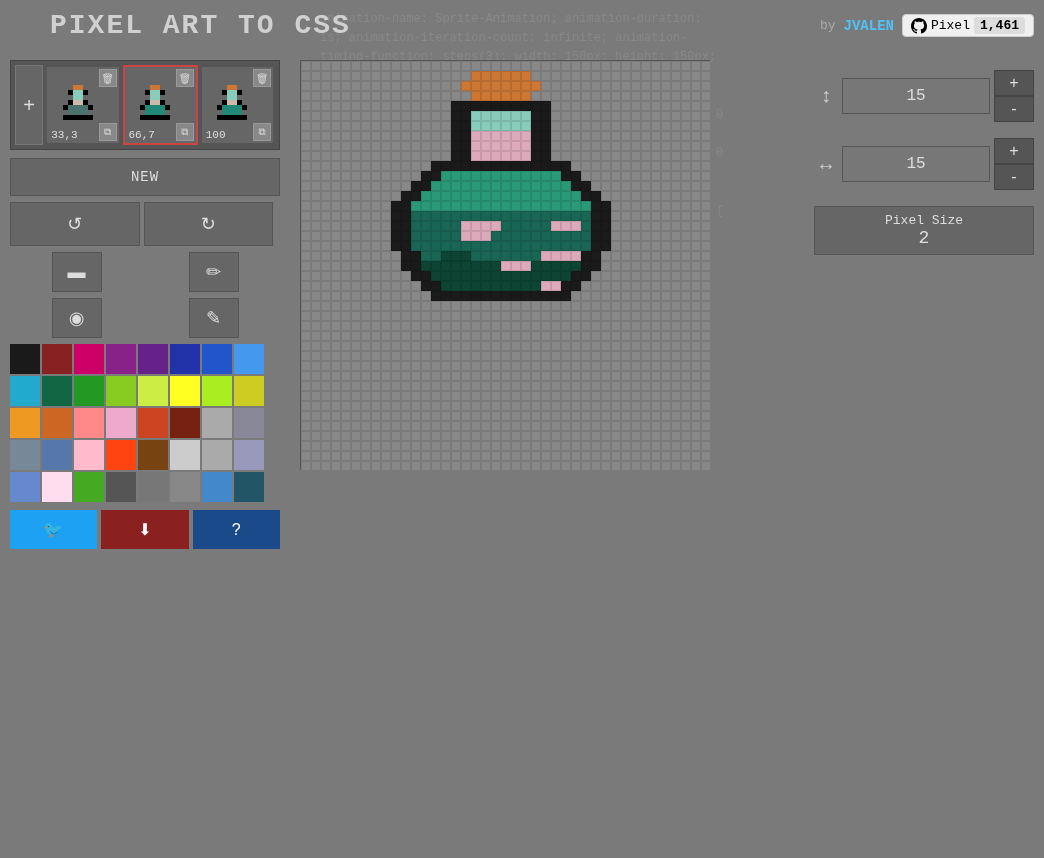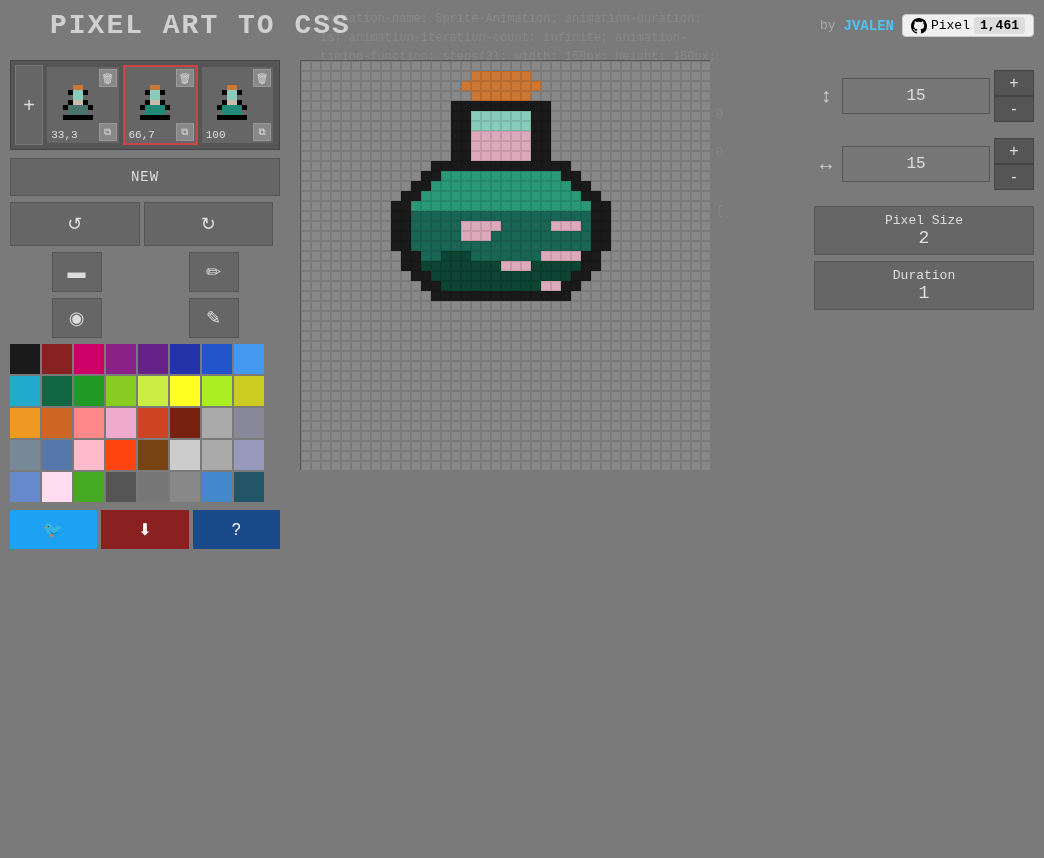--- a/index.html
+++ b/index.html
@@ -2371,17 +2371,13 @@
       <button class="dim-btn">+</button>
       <button class="dim-btn">-</button>
     </div>
   </div>
 
   <div class="pixel-size-box">
     <div class="pixel-size-label">Pixel Size</div>
     <div class="pixel-size-value">2</div>
   </div>
 
-  <div class="duration-box">
-    <div class="duration-label">Duration</div>
-    <div class="duration-value">1</div>
-  </div>
 </div>
 
 </body></html>

